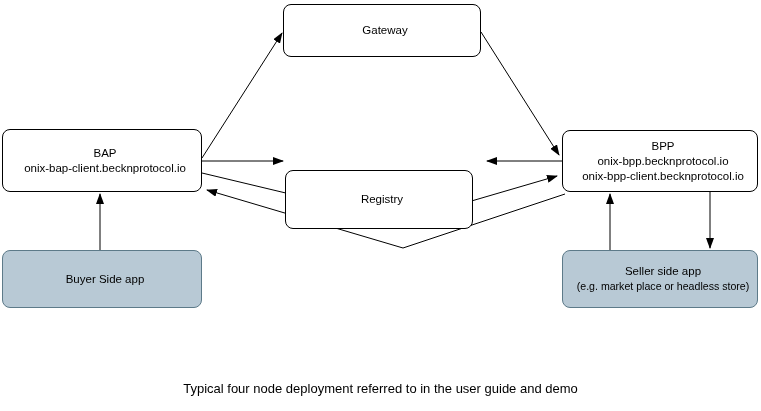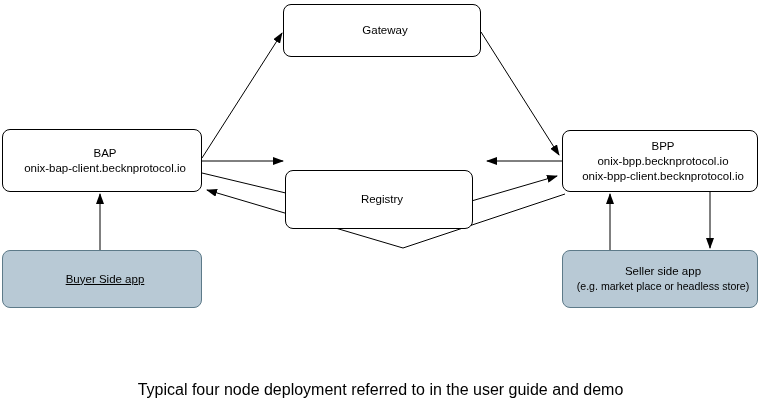--- a/index.html
+++ b/index.html
@@ -41,21 +41,21 @@
     background: var(--app-fill, #b8c9d5);
     border: 1px solid var(--app-border, #5d7a89);
   }
   .node span { white-space: nowrap; }
   .node .sub-tight { font-size: 10.6px; }
   .caption {
     position: absolute;
     left: 0; top: 381px;
     width: 761px;
     text-align: center;
-    font-size: 16px;
+    font-size: 13px;
     color: #000000;
   }
 </style>
 </head>
 <body>
 
 <div class="stage" style="--bg: #ffffff; --node-fill: #ffffff; --node-border: #000000; --app-fill: #b8c9d5; --app-border: #5d7a89;">
 
   <svg class="edges" viewBox="0 0 761 411">
     <defs>
@@ -88,21 +88,21 @@
   <div class="node" style="left:285px; top:130px; width:188px; height:59px;margin-top:40px;">
     <span>Registry</span>
   </div>
 
   <div class="node" style="left:562px; top:130px; width:196px; height:62px;">
     <span>BPP</span>
     <span>onix-bpp.becknprotocol.io</span>
     <span>onix-bpp-client.becknprotocol.io</span>
   </div>
 
-  <div class="node app" style="left:2px; top:250px; width:200px; height:58px;text-decoration:underline;">
+  <div class="node app" style="left:2px; top:250px; width:200px; height:58px;">
     <span>Buyer Side app</span>
   </div>
 
   <div class="node app" style="left:562px; top:250px; width:196px; height:58px;">
     <span>Seller side app</span>
     <span class="sub-tight">(e.g. market place or headless store)</span>
   </div>
 
   <div class="caption">Typical four node deployment referred to in the user guide and demo</div>
 

